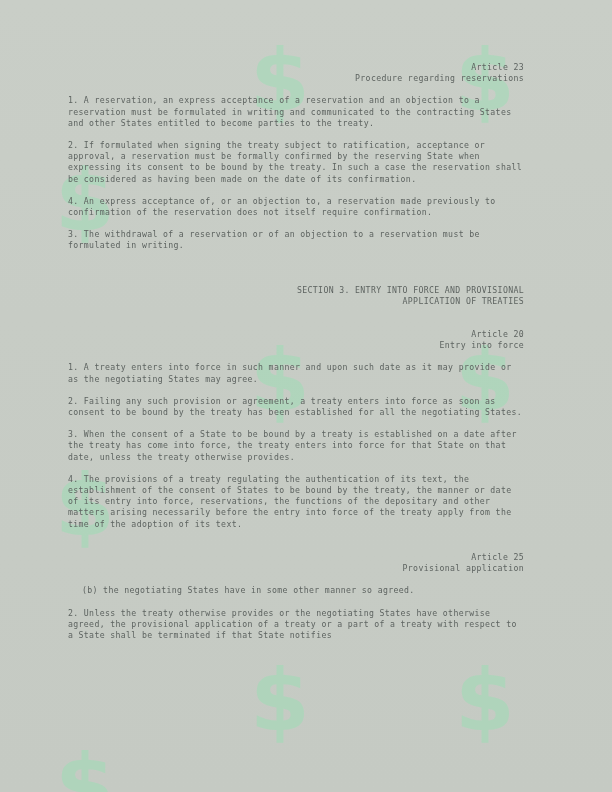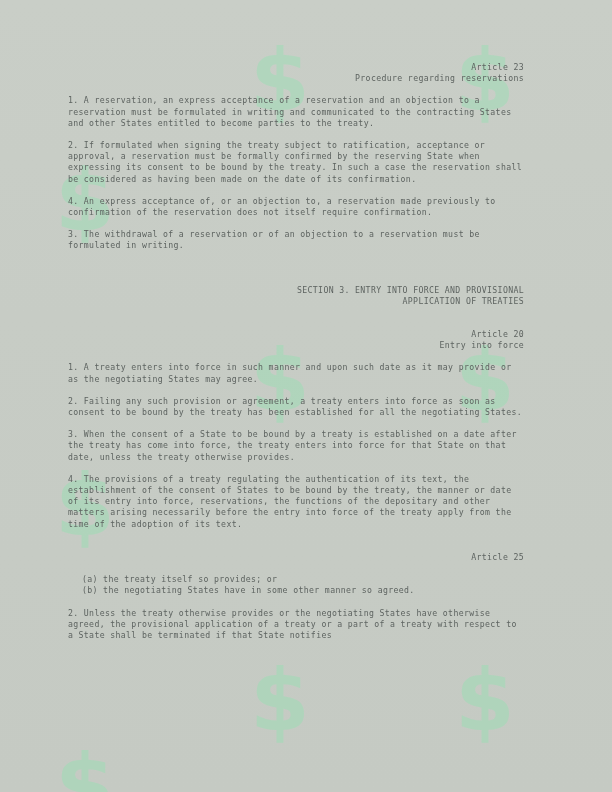--- a/index.html
+++ b/index.html
@@ -107,20 +107,20 @@
     <div class="spacer-md"></div>
     <p class="blk">1. A treaty enters into force in such manner and upon such date as it may provide or as the negotiating States may agree.</p>
     <p class="blk">2. Failing any such provision or agreement, a treaty enters into force as soon as consent to be bound by the treaty has been established for all the negotiating States.</p>
     <p class="blk">3. When the consent of a State to be bound by a treaty is established on a date after the treaty has come into force, the treaty enters into force for that State on that date, unless the treaty otherwise provides.</p>
     <p class="blk">4. The provisions of a treaty regulating the authentication of its text, the establishment of the consent of States to be bound by the treaty, the manner or date of its entry into force, reservations, the functions of the depositary and other matters arising necessarily before the entry into force of the treaty apply from the time of the adoption of its text.</p>
 
     <div class="spacer-md"></div>
 
     <div>
       <p class="center head">Article 25</p>
+      <p class="center head">Provisional application</p>
     </div>
     <div class="spacer-md"></div>
-    <p class="indent tight">(a) the treaty itself so provides; or</p>
     <p class="indent blk">(b) the negotiating States have in some other manner so agreed.</p>
     <p class="blk">2. Unless the treaty otherwise provides or the negotiating States have otherwise agreed, the provisional application of a treaty or a part of a treaty with respect to a State shall be terminated if that State notifies</p>
 
   </div>
 </div>
 
 </body></html>

